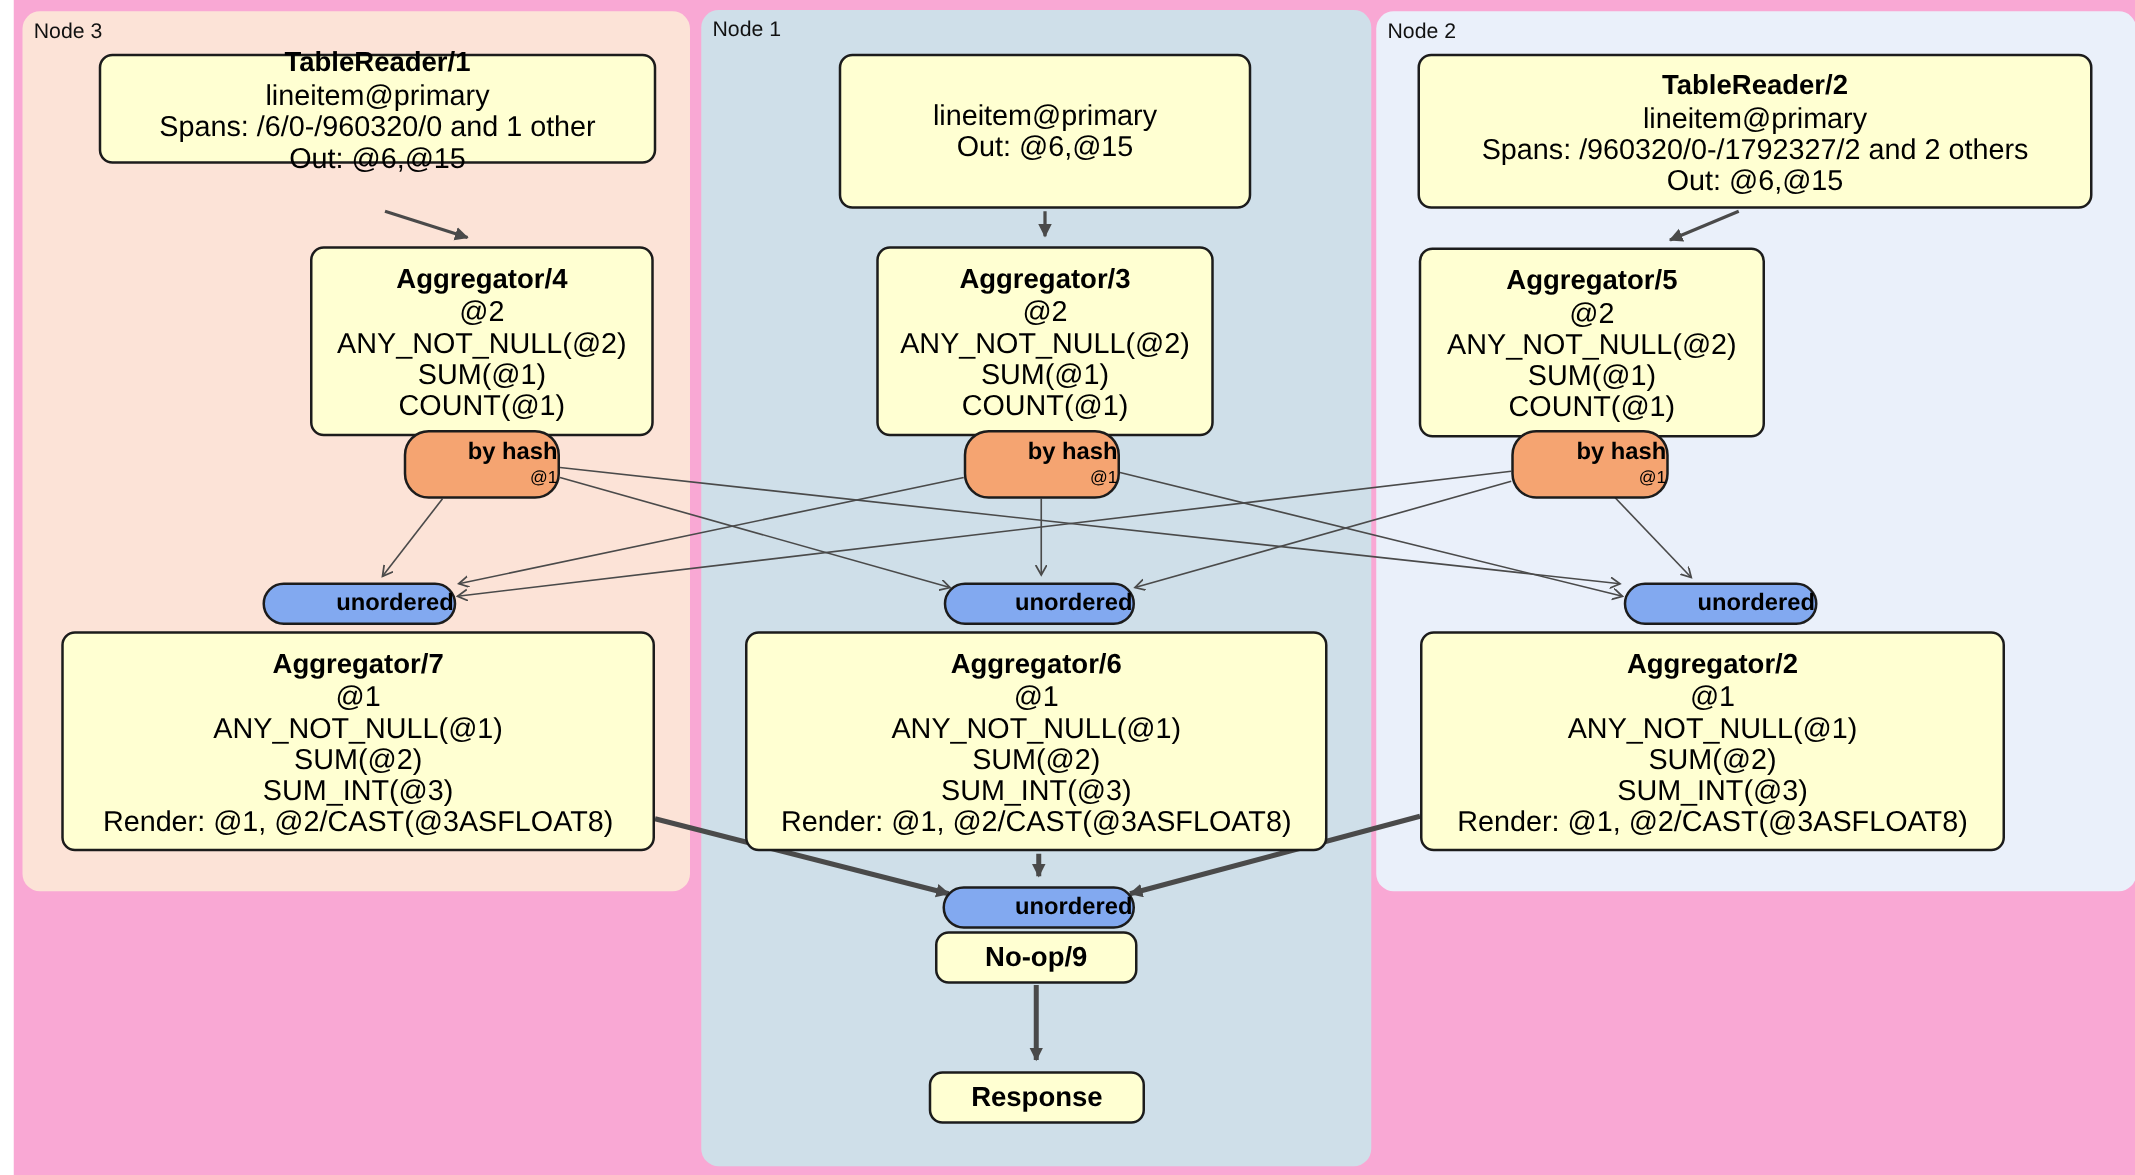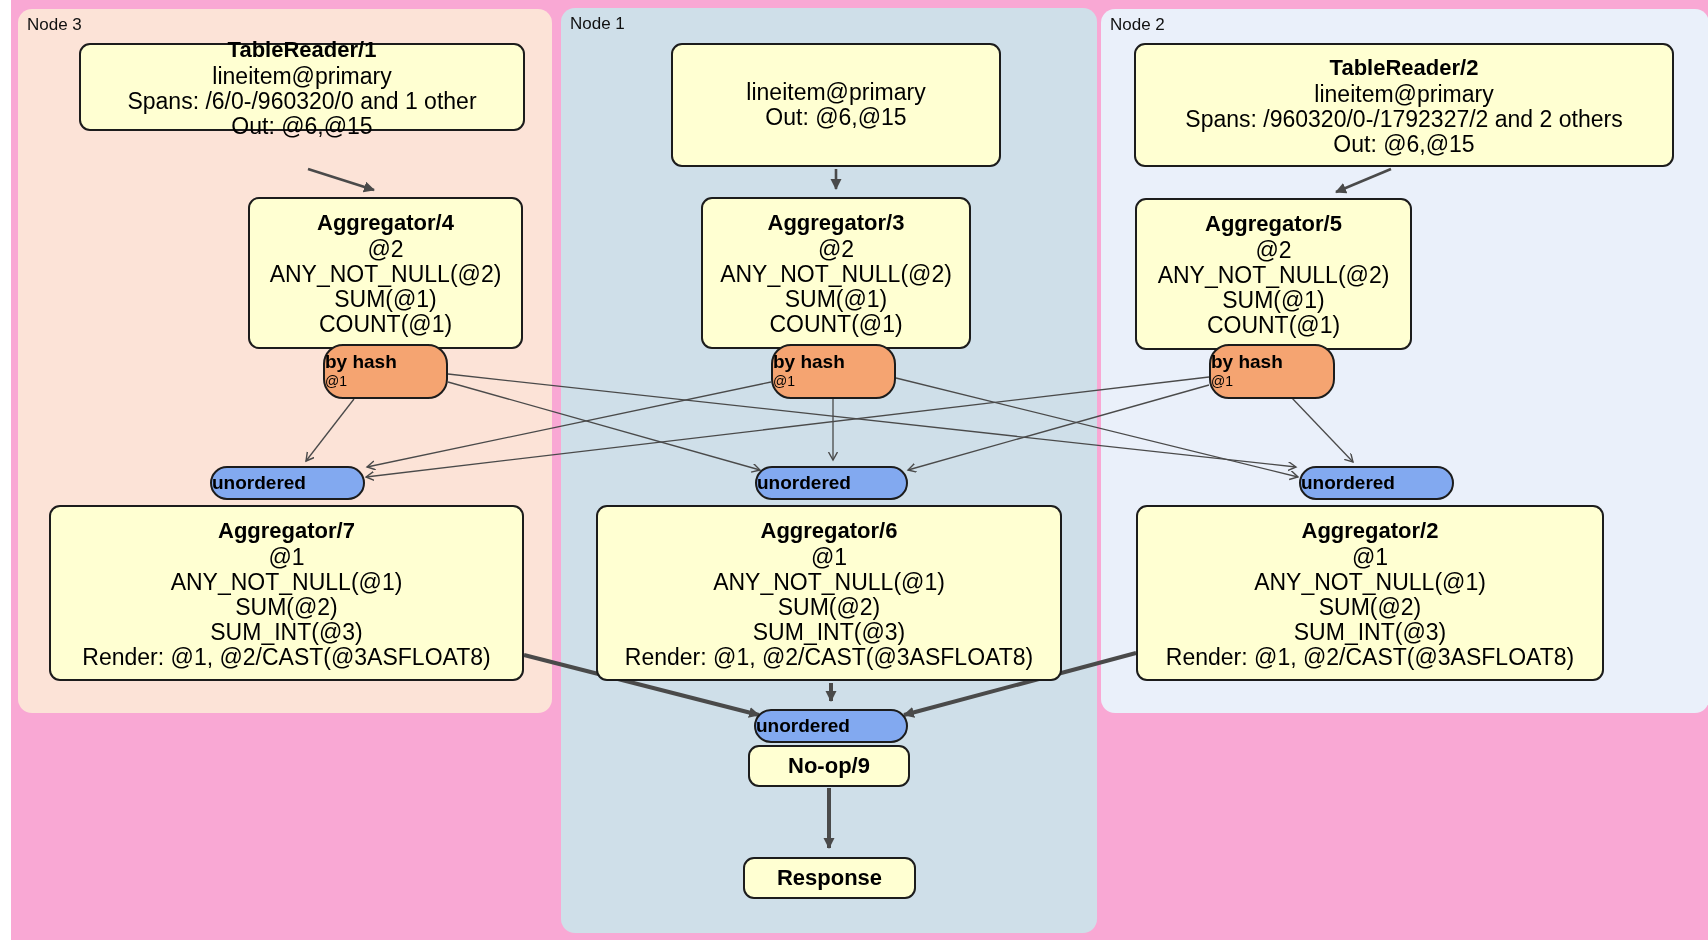--- a/index.html
+++ b/index.html
@@ -12,21 +12,21 @@
   #region-node3{left:7px;top:9px;width:534px;height:704px;background:#fce3d7;}
   #region-node1{left:550px;top:8px;width:536px;height:925px;background:#cfdfe9;}
   #region-node2{left:1090px;top:9px;width:608px;height:704px;background:#eaf0fa;}
   #edges{position:absolute;left:0;top:0;z-index:2;pointer-events:none;}
   .proc{
     position:absolute;z-index:3;background:#ffffd2;border:2px solid #1c1c1c;border-radius:11px;
     box-sizing:border-box;text-align:center;display:flex;flex-direction:column;justify-content:center;
   }
   .proc .t{font-weight:bold;font-size:22px;line-height:28px;white-space:nowrap;}
   .proc .l{font-size:23px;line-height:25px;white-space:nowrap;}
-  .pill{position:absolute;z-index:4;border:2px solid #1c1c1c;box-sizing:border-box;text-align:left;}
+  .pill{position:absolute;z-index:4;border:2px solid #1c1c1c;box-sizing:border-box;text-align:right;}
   .router{background:#f5a471;border-radius:20px;}
   .router .t{font-weight:bold;font-size:19px;line-height:23px;padding-top:4px;white-space:nowrap;}
   .router .d{font-size:14px;line-height:17px;white-space:nowrap;}
   .sync{background:#82a9f0;border-radius:17px;font-weight:bold;font-size:19px;line-height:30px;white-space:nowrap;}
 </style>
 </head>
 <body>
 
 <div id="canvas">
 

